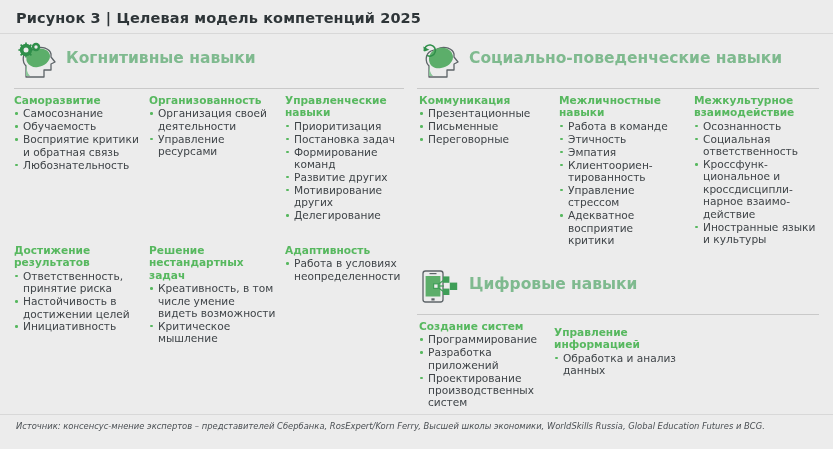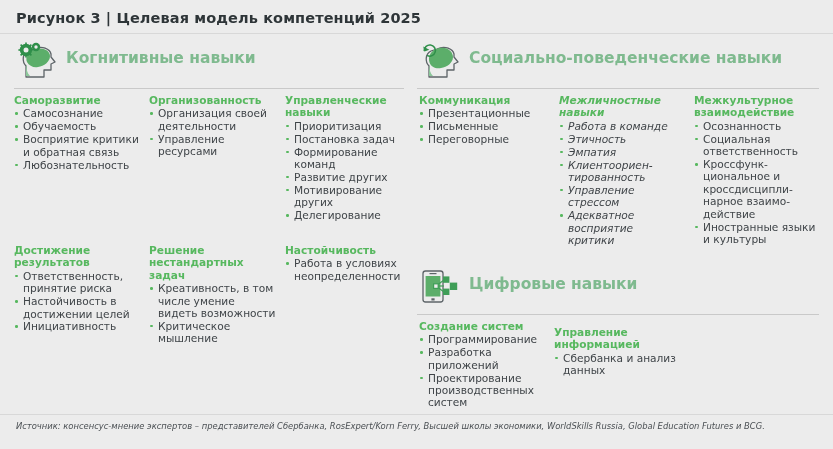--- a/index.html
+++ b/index.html
@@ -138,21 +138,21 @@
 
   <div class="col" style="left:149px;top:244px;width:128px;">
     <div class="col-title">Решение нестандартных задач</div>
     <ul class="items">
       <li>Креативность, в том числе умение видеть возможности</li>
       <li>Критическое мышление</li>
     </ul>
   </div>
 
   <div class="col" style="left:285px;top:244px;width:118px;">
-    <div class="col-title">Настойчивость</div>
+    <div class="col-title">Адаптивность</div>
     <ul class="items">
       <li>Работа в условиях неопределенности</li>
     </ul>
   </div>
 
   <div class="block-head" style="left:417px;top:40px;width:402px;">
     <span class="icon">
       <svg viewBox="0 0 46 40" width="46" height="40" aria-hidden="true">
         <path d="M20 9 C28 5 36 9 37 14 L37 17 L41 22 L37 24 L37 30 L30 30 L30 37 L12 37 L12 26 C8 22 8 14 14 11 Z" fill="none" stroke="#5d6468" stroke-width="1.3" stroke-linejoin="round"></path>
         <path d="M19 9 C29 5 36 11 36 17 C36 23 30 27 24 28 C19 29 14 27 12.5 22.5 C11 17 13 11.5 19 9 Z" fill="#5cae6a"></path>
@@ -169,21 +169,21 @@
 
   <div class="col" style="left:419px;top:94px;width:128px;">
     <div class="col-title">Коммуникация</div>
     <ul class="items">
       <li>Презентационные</li>
       <li>Письменные</li>
       <li>Переговорные</li>
     </ul>
   </div>
 
-  <div class="col" style="left:559px;top:94px;width:122px;font-style:italic;">
+  <div class="col" style="left:559px;top:94px;width:122px;">
     <div class="col-title">Межличностные навыки</div>
     <ul class="items">
       <li>Работа в команде</li>
       <li>Этичность</li>
       <li>Эмпатия</li>
       <li>Клиентоориен-тированность</li>
       <li>Управление стрессом</li>
       <li>Адекватное восприятие критики</li>
     </ul>
   </div>
@@ -225,20 +225,20 @@
     <ul class="items">
       <li>Программирование</li>
       <li>Разработка приложений</li>
       <li>Проектирование производственных систем</li>
     </ul>
   </div>
 
   <div class="col" style="left:554px;top:320px;width:122px;margin-top:6px;">
     <div class="col-title">Управление информацией</div>
     <ul class="items">
-      <li>Сбербанка и анализ данных</li>
+      <li>Обработка и анализ данных</li>
     </ul>
   </div>
 
   <div class="footer-rule"></div>
   <div class="footer">Источник: консенсус-мнение экспертов – представителей Сбербанка, RosExpert/Korn Ferry, Высшей школы экономики, WorldSkills Russia, Global Education Futures и BCG.</div>
 
 </div>
 
 </body></html>

